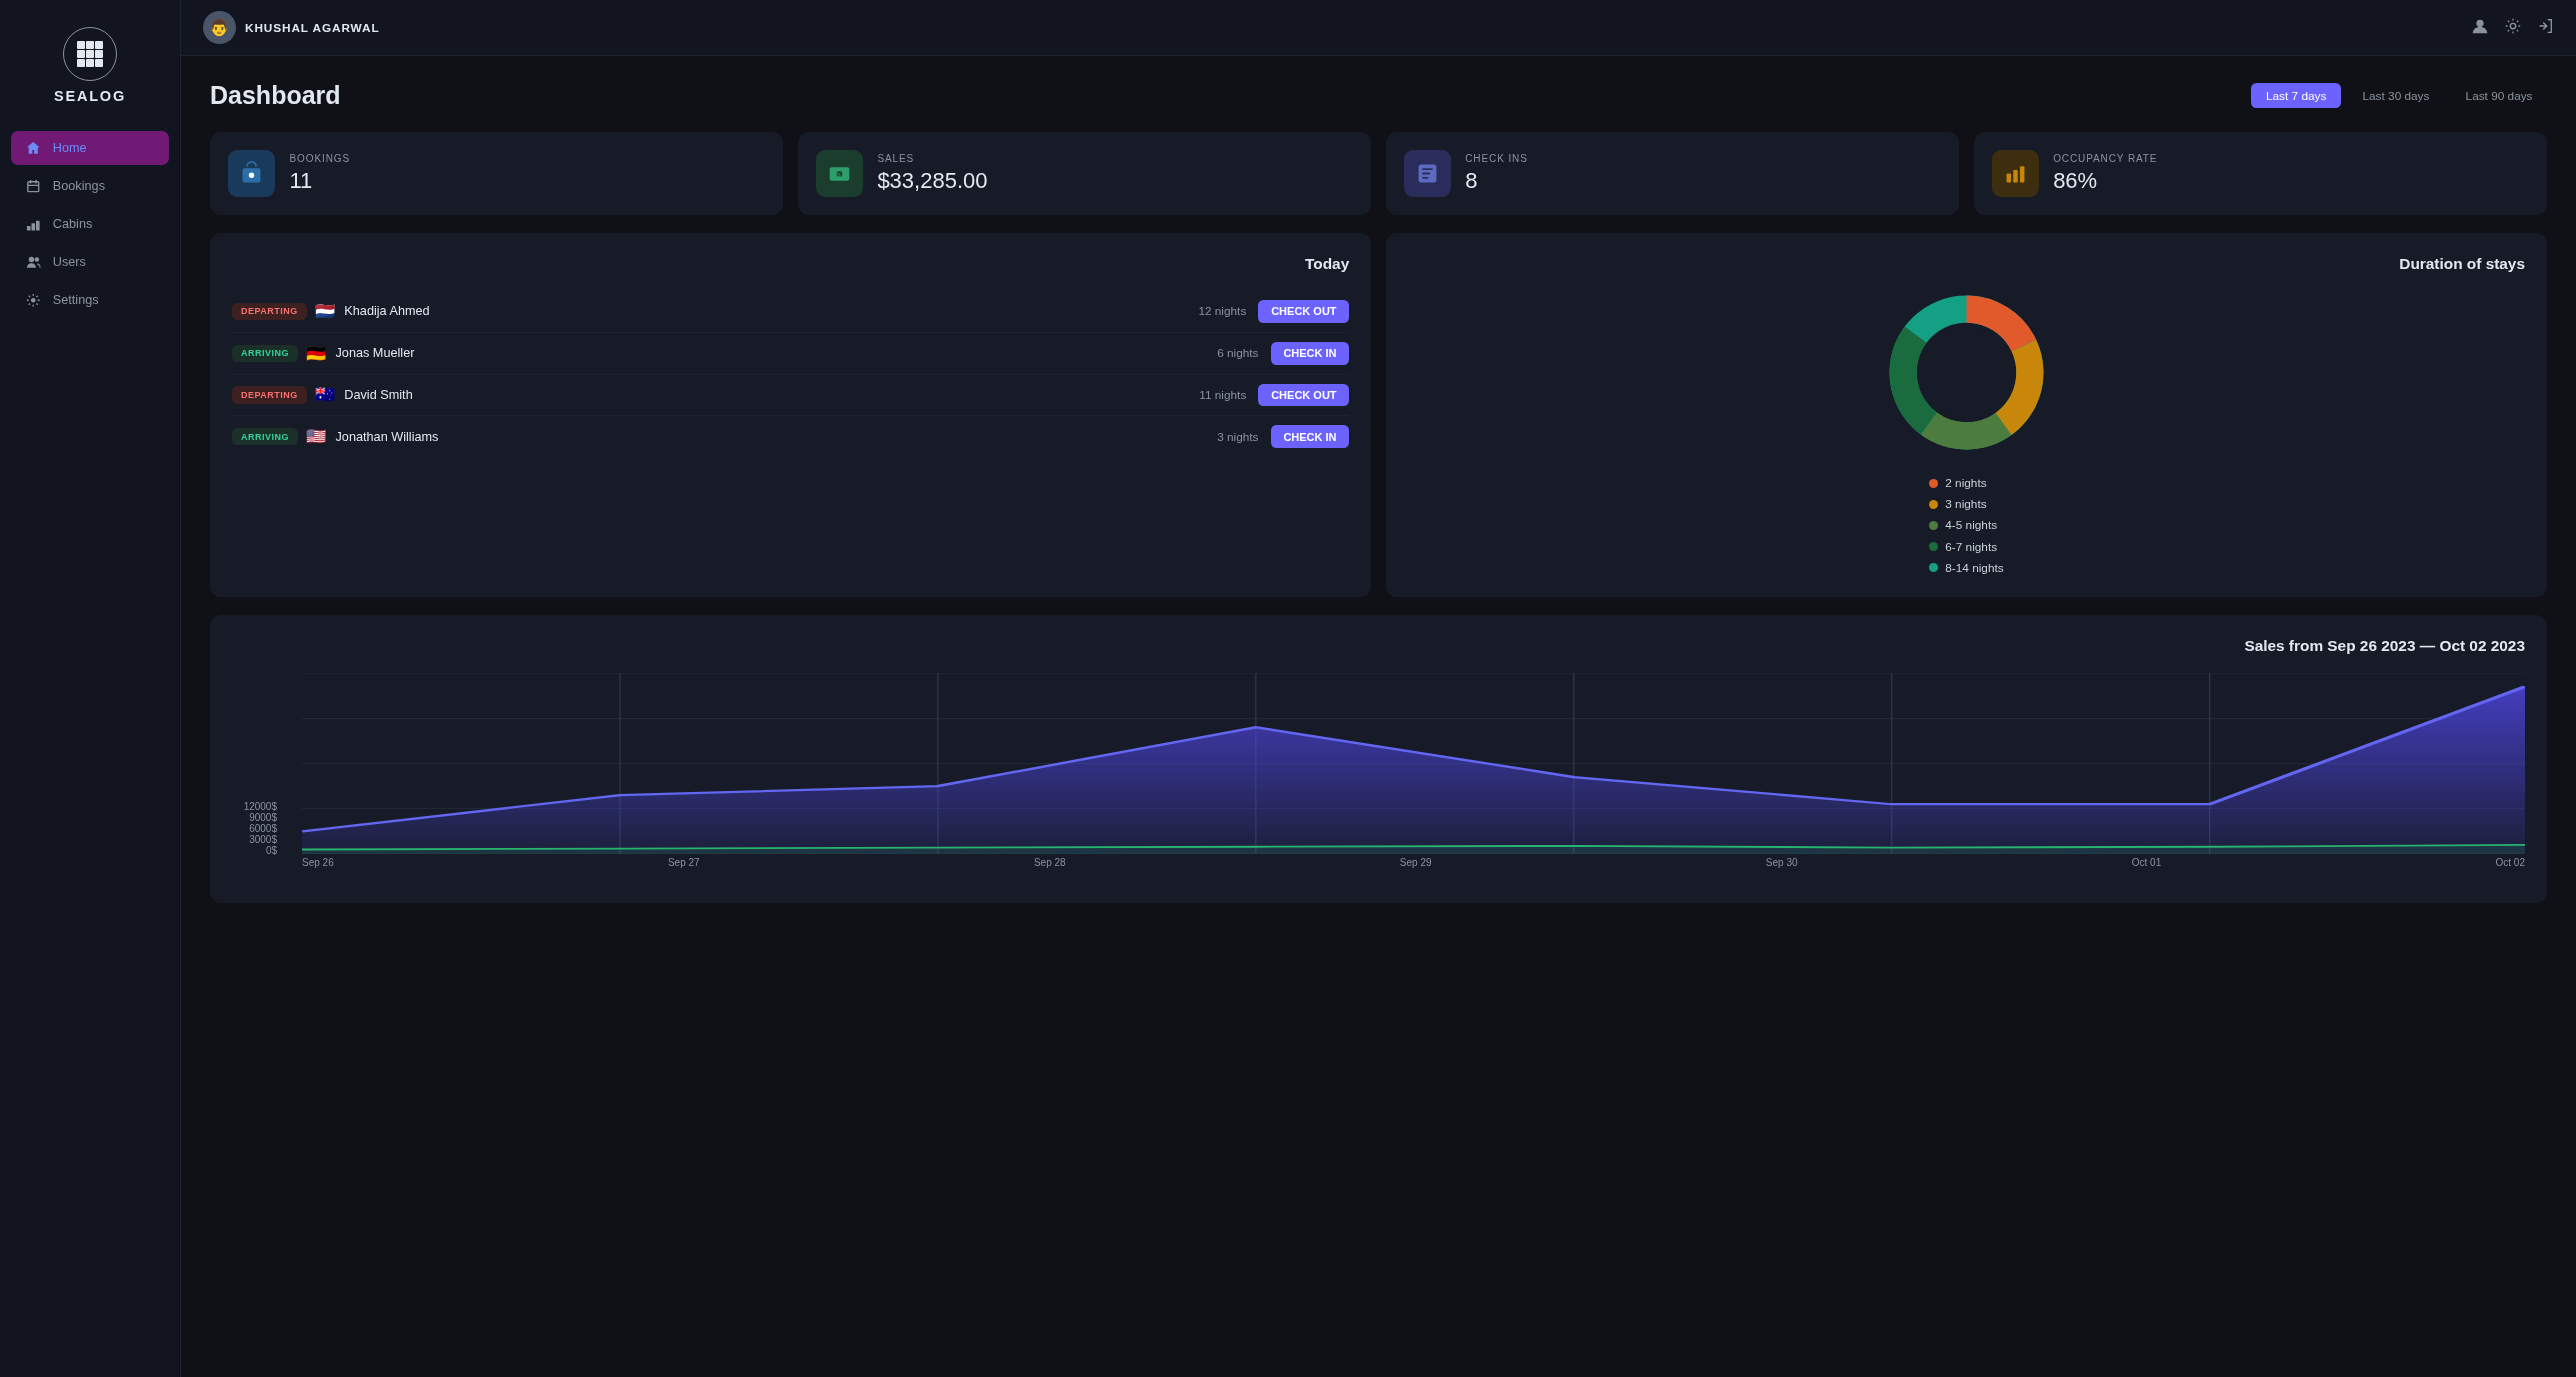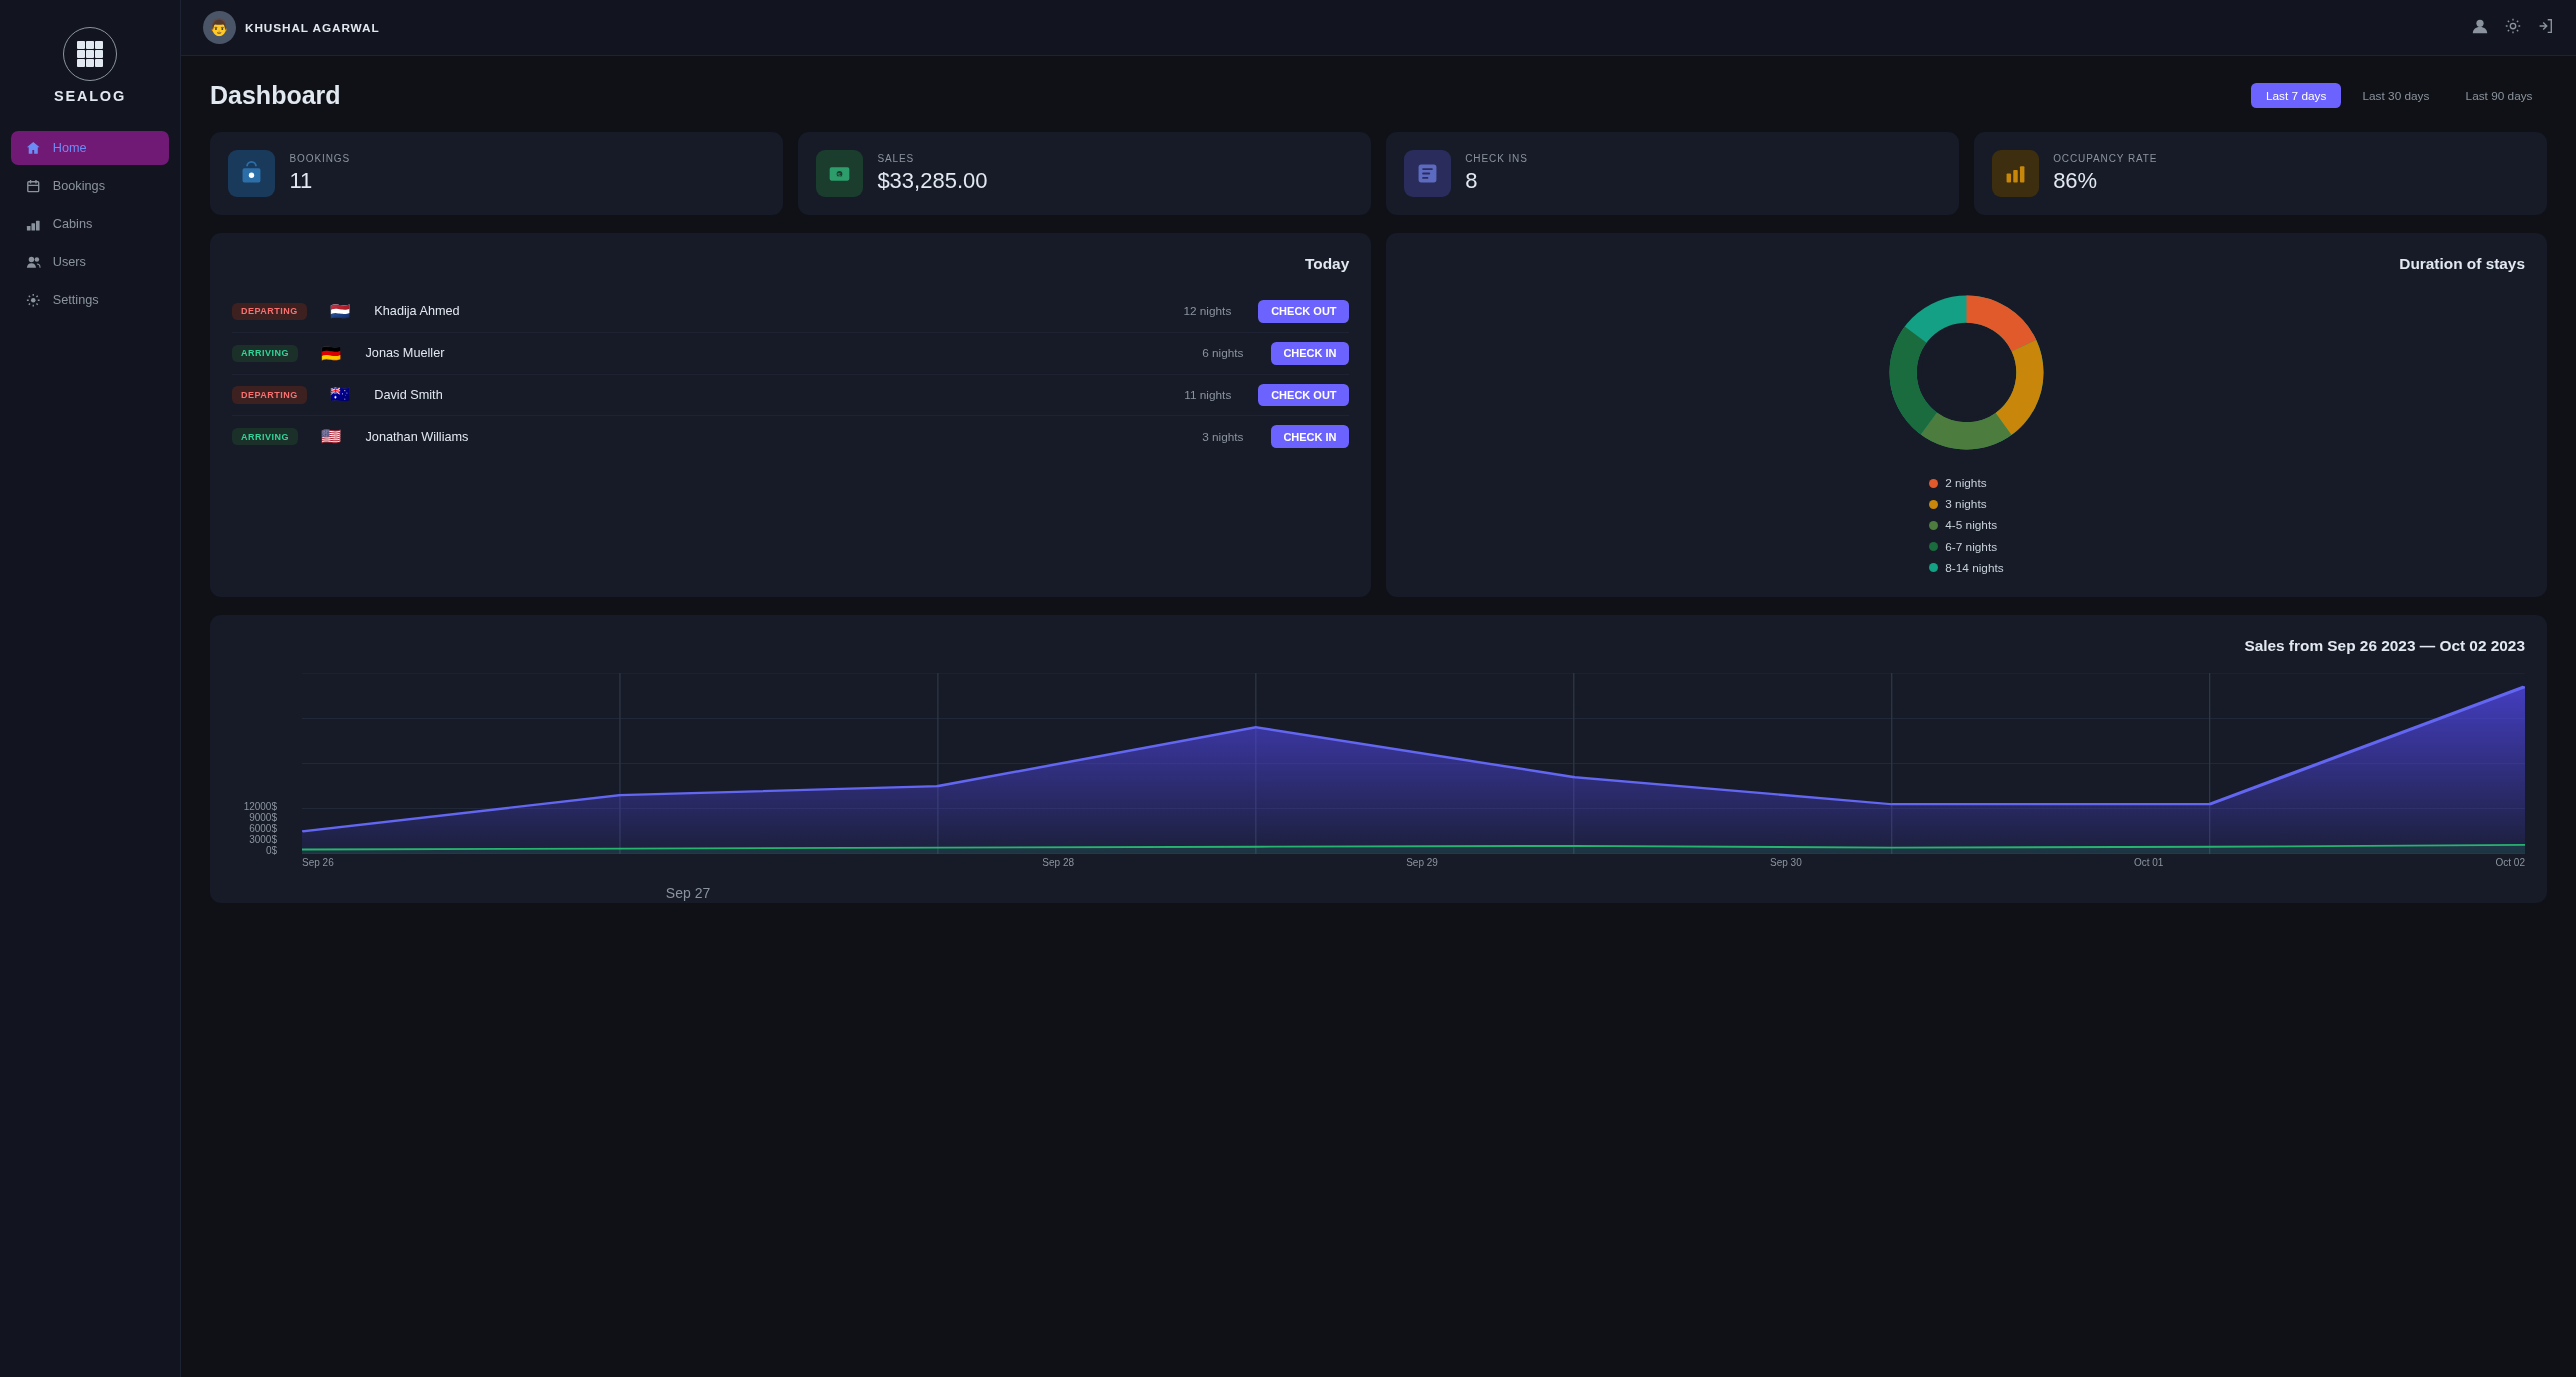--- a/index.html
+++ b/index.html
@@ -229,21 +229,21 @@
       font-weight: 600;
       color: #e2e8f0;
       margin-bottom: 18px;
       text-align: right;
     }
 
     
     .today-row {
       display: flex;
       align-items: center;
-      gap: 20px;
+      gap: 5px;
       padding: 9px 0;
       border-bottom: 0.9px solid #1e2334;
     }
     .today-row:last-child { border-bottom: none; }
     .badge {
       padding: 3.6px 9px;
       border-radius: 5.4px;
       font-size: 9px;
       font-weight: 600;
       letter-spacing: 0.5px;
@@ -602,21 +602,21 @@
                 <stop offset="0%" stop-color="#4f46e5" stop-opacity="0.8"></stop>
                 <stop offset="100%" stop-color="#4f46e5" stop-opacity="0.1"></stop>
               </linearGradient>
             </defs>
             <polygon points="0,200 0,175 123,135 246,125 369,60 492,115 615,145 738,145 860,15 860,200" fill="url(#blueGrad)"></polygon>
             <polyline points="0,175 123,135 246,125 369,60 492,115 615,145 738,145 860,15" fill="none" stroke="#6366f1" stroke-width="2.5"></polyline>
           </svg>
 
           <div style="display:flex; justify-content:space-between; padding:3.6px 0 0 0;">
             <span style="font-size:10px;color:#8b949e;">Sep 26</span>
-            <span style="font-size:14px;color:#8b949e;margin-top:28px;">Sep 27</span>
+            <span style="font-size:10px;color:#8b949e;">Sep 27</span>
             <span style="font-size:10px;color:#8b949e;">Sep 28</span>
             <span style="font-size:10px;color:#8b949e;">Sep 29</span>
             <span style="font-size:10px;color:#8b949e;">Sep 30</span>
             <span style="font-size:10px;color:#8b949e;">Oct 01</span>
             <span style="font-size:10px;color:#8b949e;">Oct 02</span>
           </div>
         </div>
       </div>
     </div>
 

